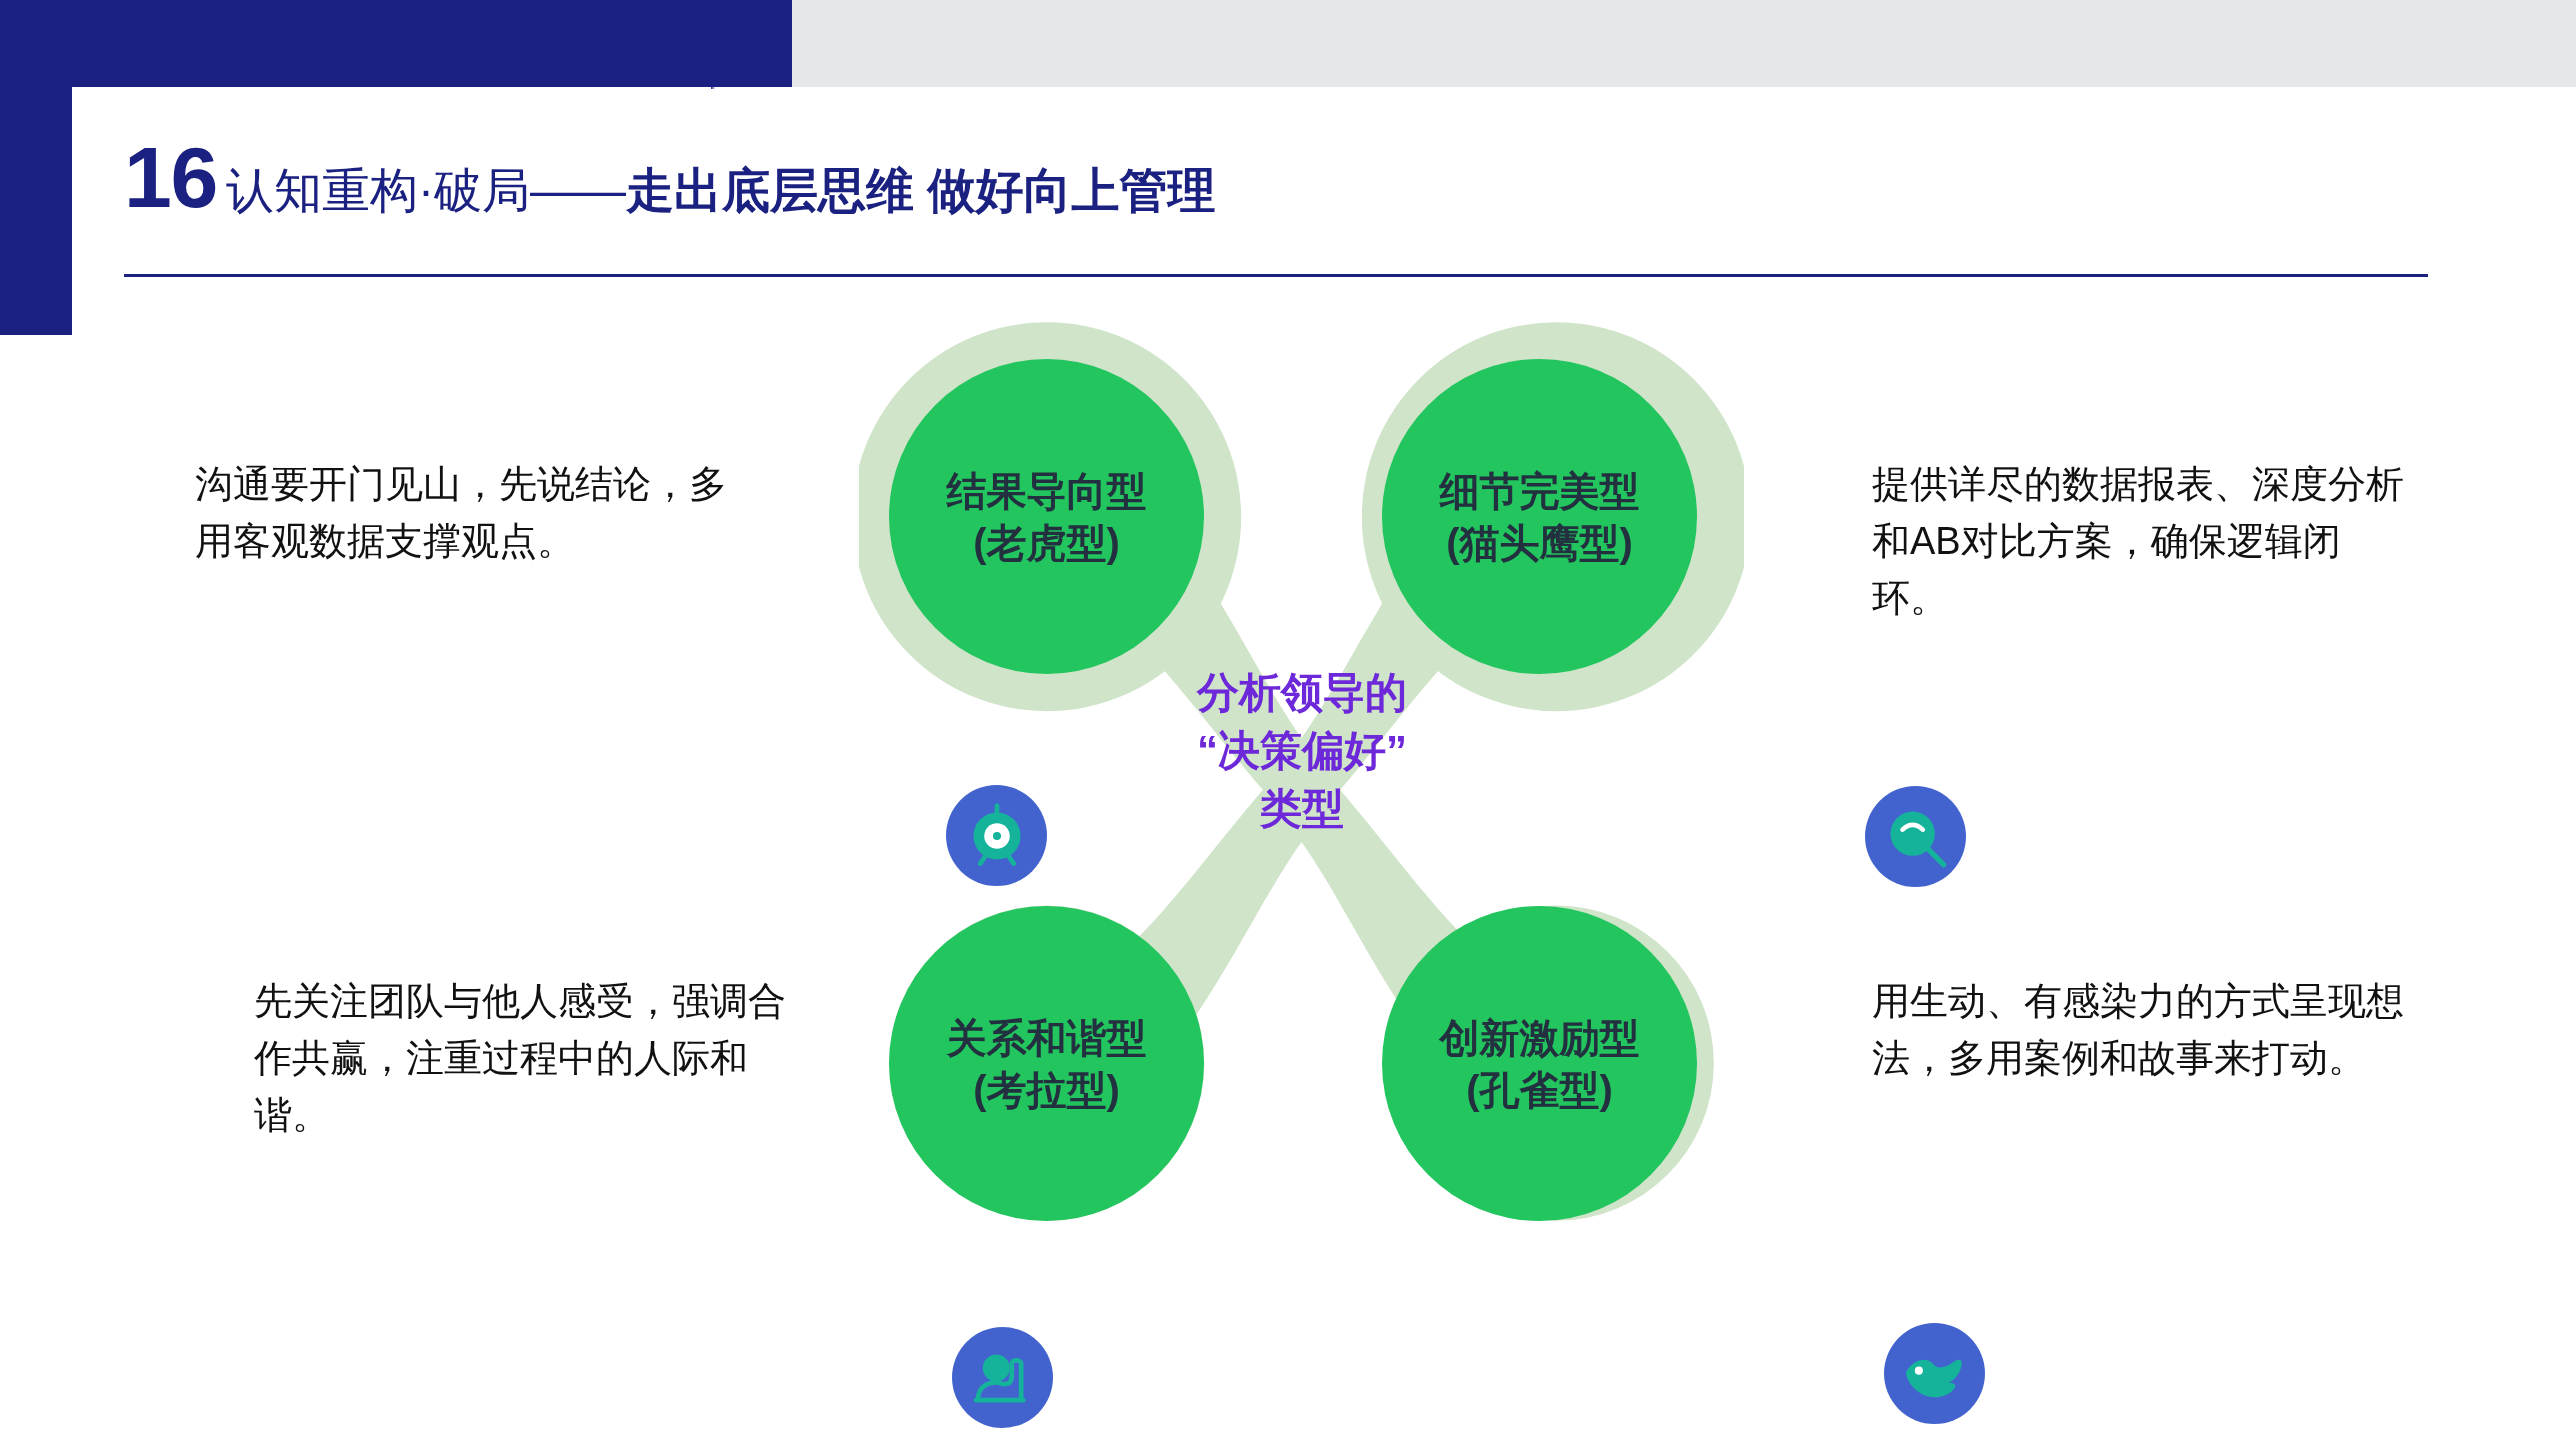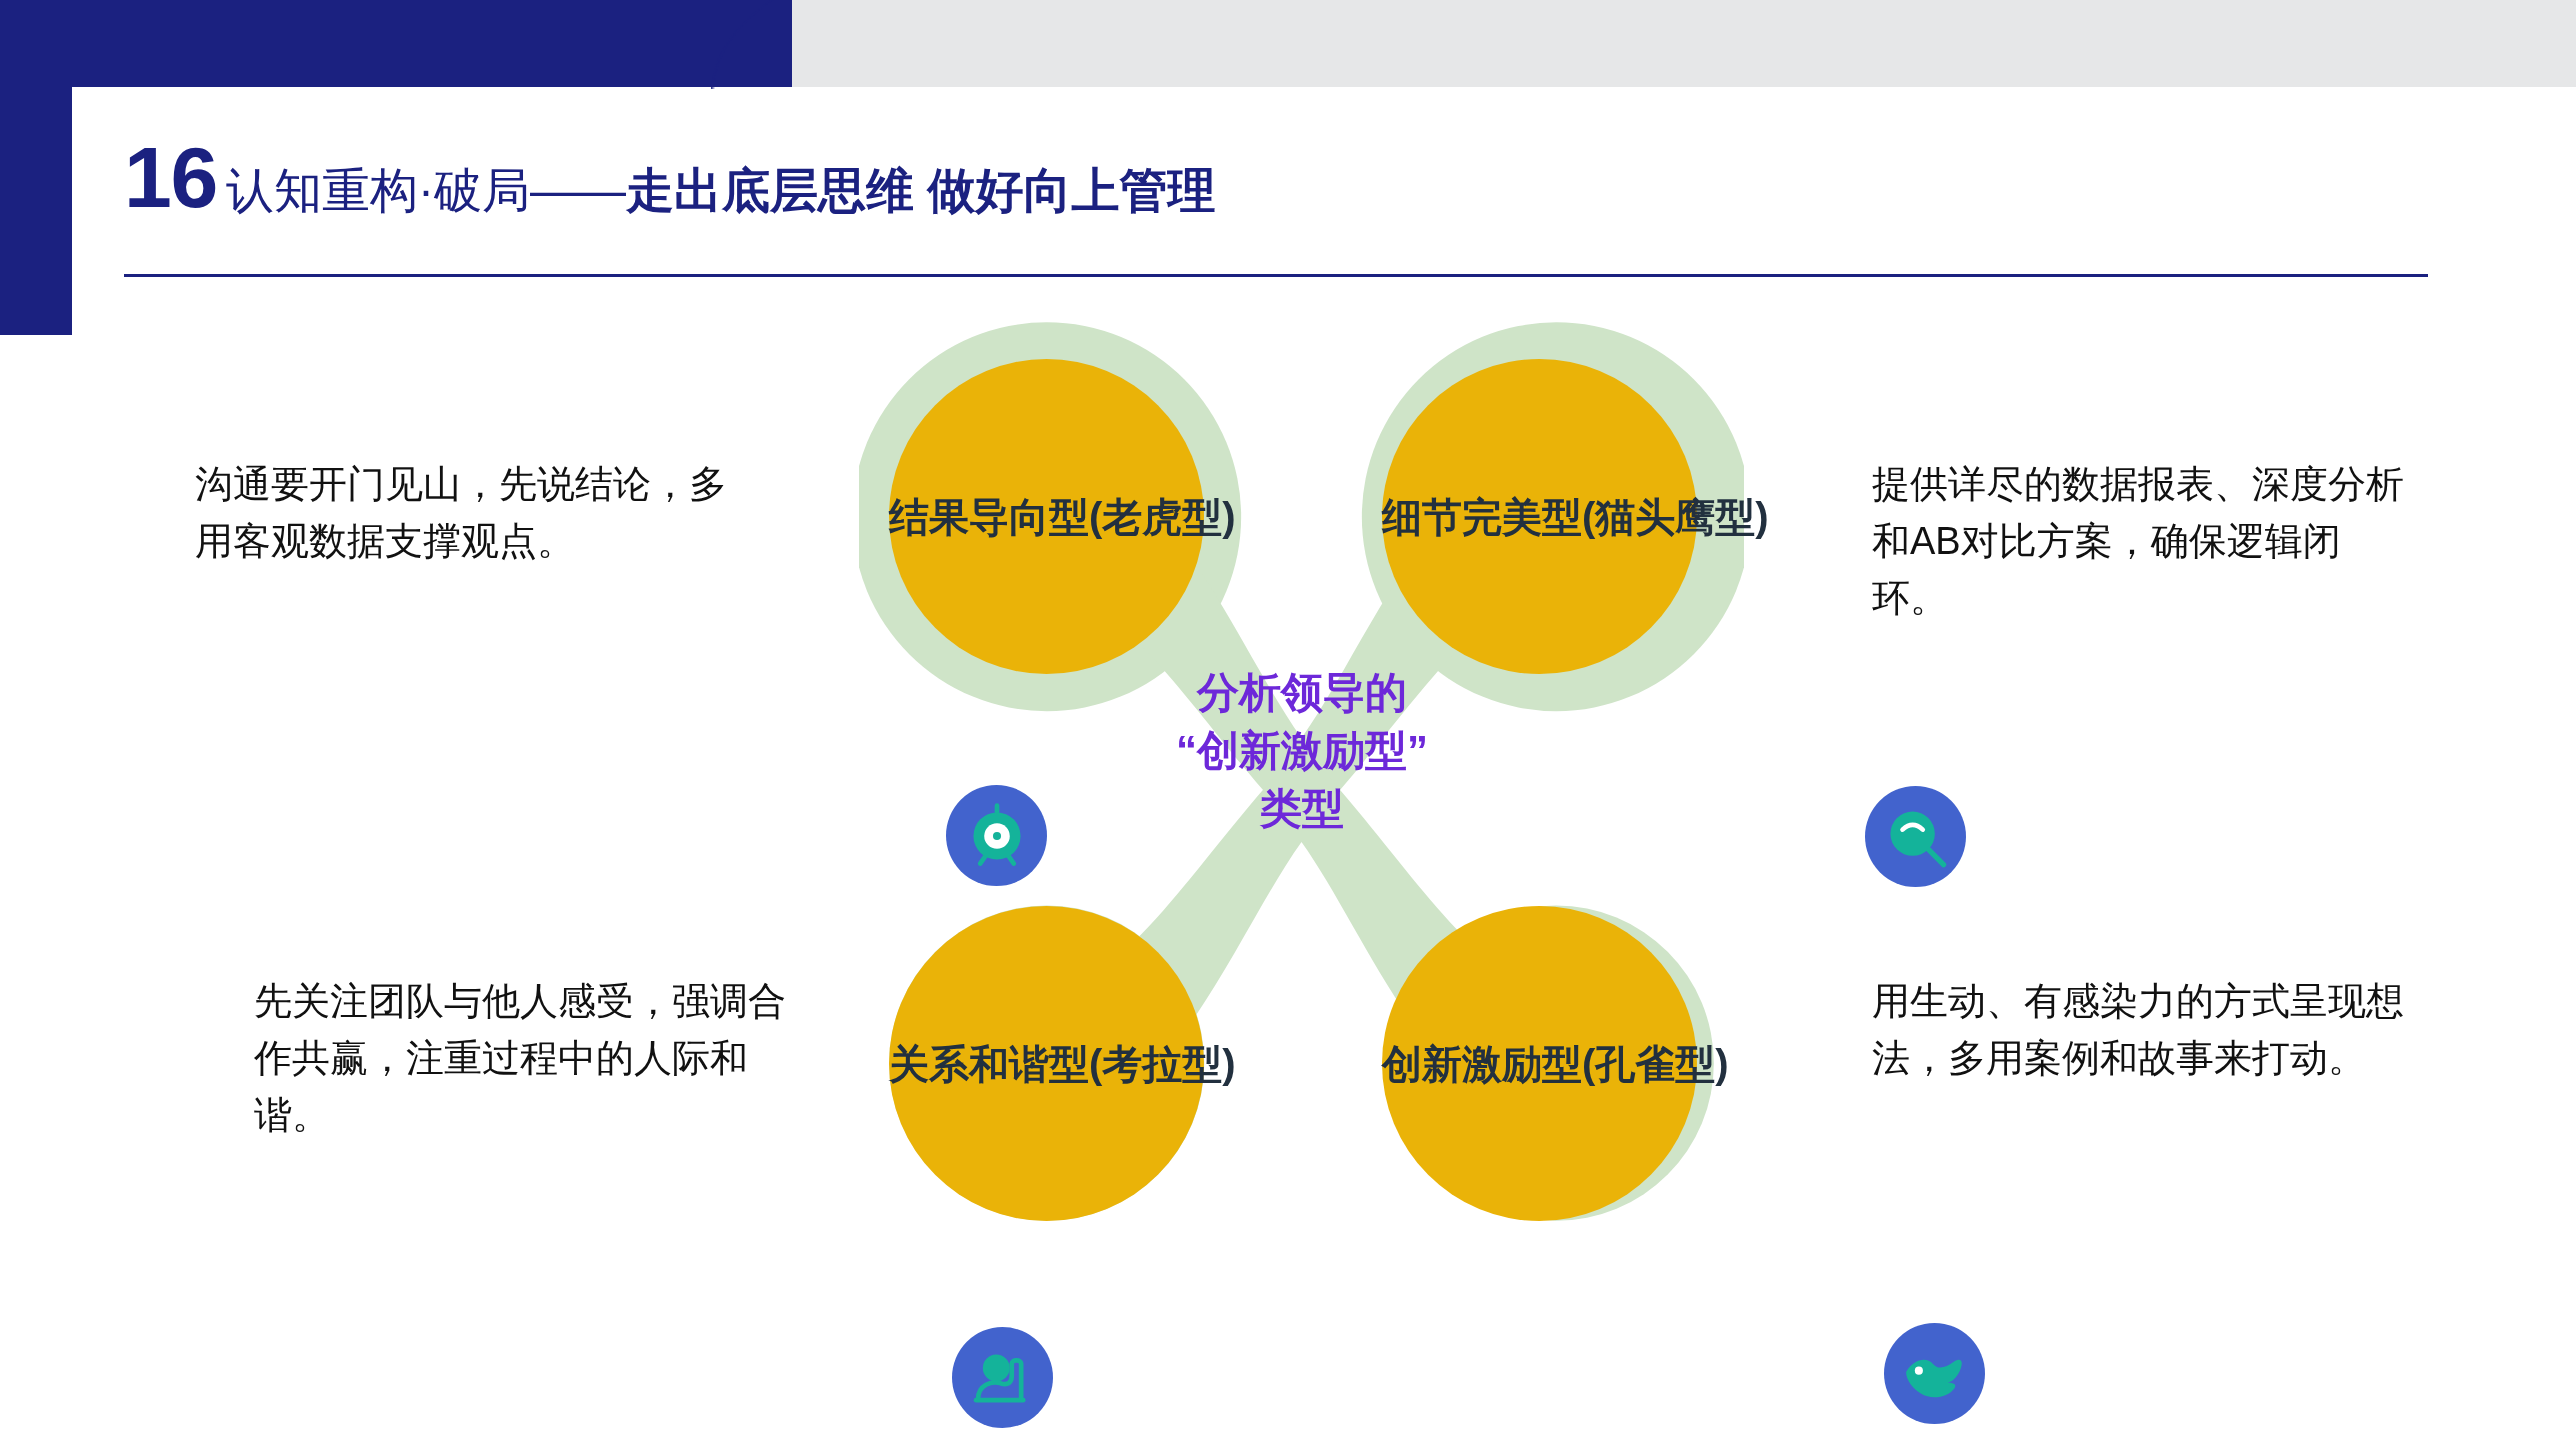--- a/index.html
+++ b/index.html
@@ -49,22 +49,22 @@
     background:#1b2180;
   }
 
   
   .diagram{position:absolute;left:168px;top:322px;width:2254px;height:939px;}
   .clover{position:absolute;left:691px;top:0;width:885px;height:899px;}
   .clover svg{display:block;}
 
   .circle{
     position:absolute;width:315px;height:315px;border-radius:50%;
-    background:#eab308;display:flex;flex-direction:row;
-    align-items:center;justify-content:space-between;
+    background:#22c55e;display:flex;flex-direction:column;
+    align-items:center;justify-content:center;
   }
   .c-tl{left:721px;top:37px;}
   .c-tr{left:1214px;top:37px;}
   .c-bl{left:721px;top:584px;}
   .c-br{left:1214px;top:584px;}
   .c-line{
     font-size:40px;font-weight:bold;color:#22303f;
     line-height:1.30;white-space:nowrap;
   }
 
@@ -134,21 +134,21 @@
           <path d="M280,200 C460,200 560,480 660,620 C760,480 860,200 1040,200
                    L1040,400 C920,400 800,620 660,760 C520,620 400,400 280,400 Z"></path>
           <path d="M280,1195 C460,1195 560,915 660,775 C760,915 860,1195 1040,1195
                    L1040,995 C920,995 800,775 660,635 C520,775 400,995 280,995 Z"></path>
         </g>
       </svg>
     </div>
 
     <div class="center-text">
       <div>分析领导的</div>
-      <div>“创新激励型”</div>
+      <div>“决策偏好”</div>
       <div>类型</div>
     </div>
 
     <div class="circle c-tl">
       <div class="c-line">结果导向型</div>
       <div class="c-line">(老虎型)</div>
     </div>
     <div class="circle c-tr">
       <div class="c-line">细节完美型</div>
       <div class="c-line">(猫头鹰型)</div>

